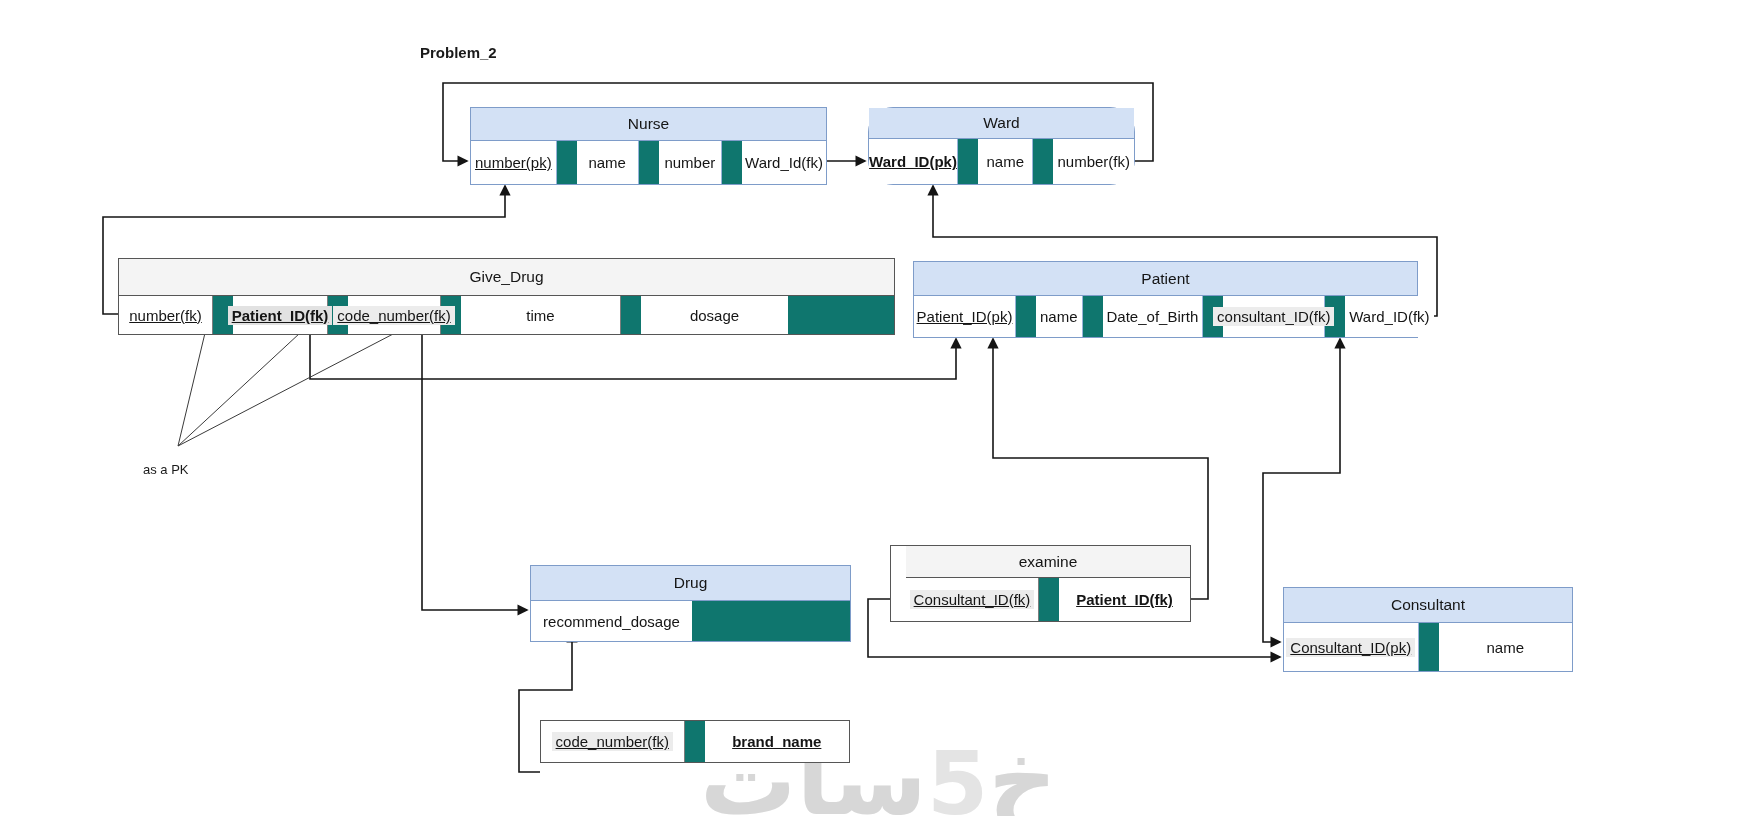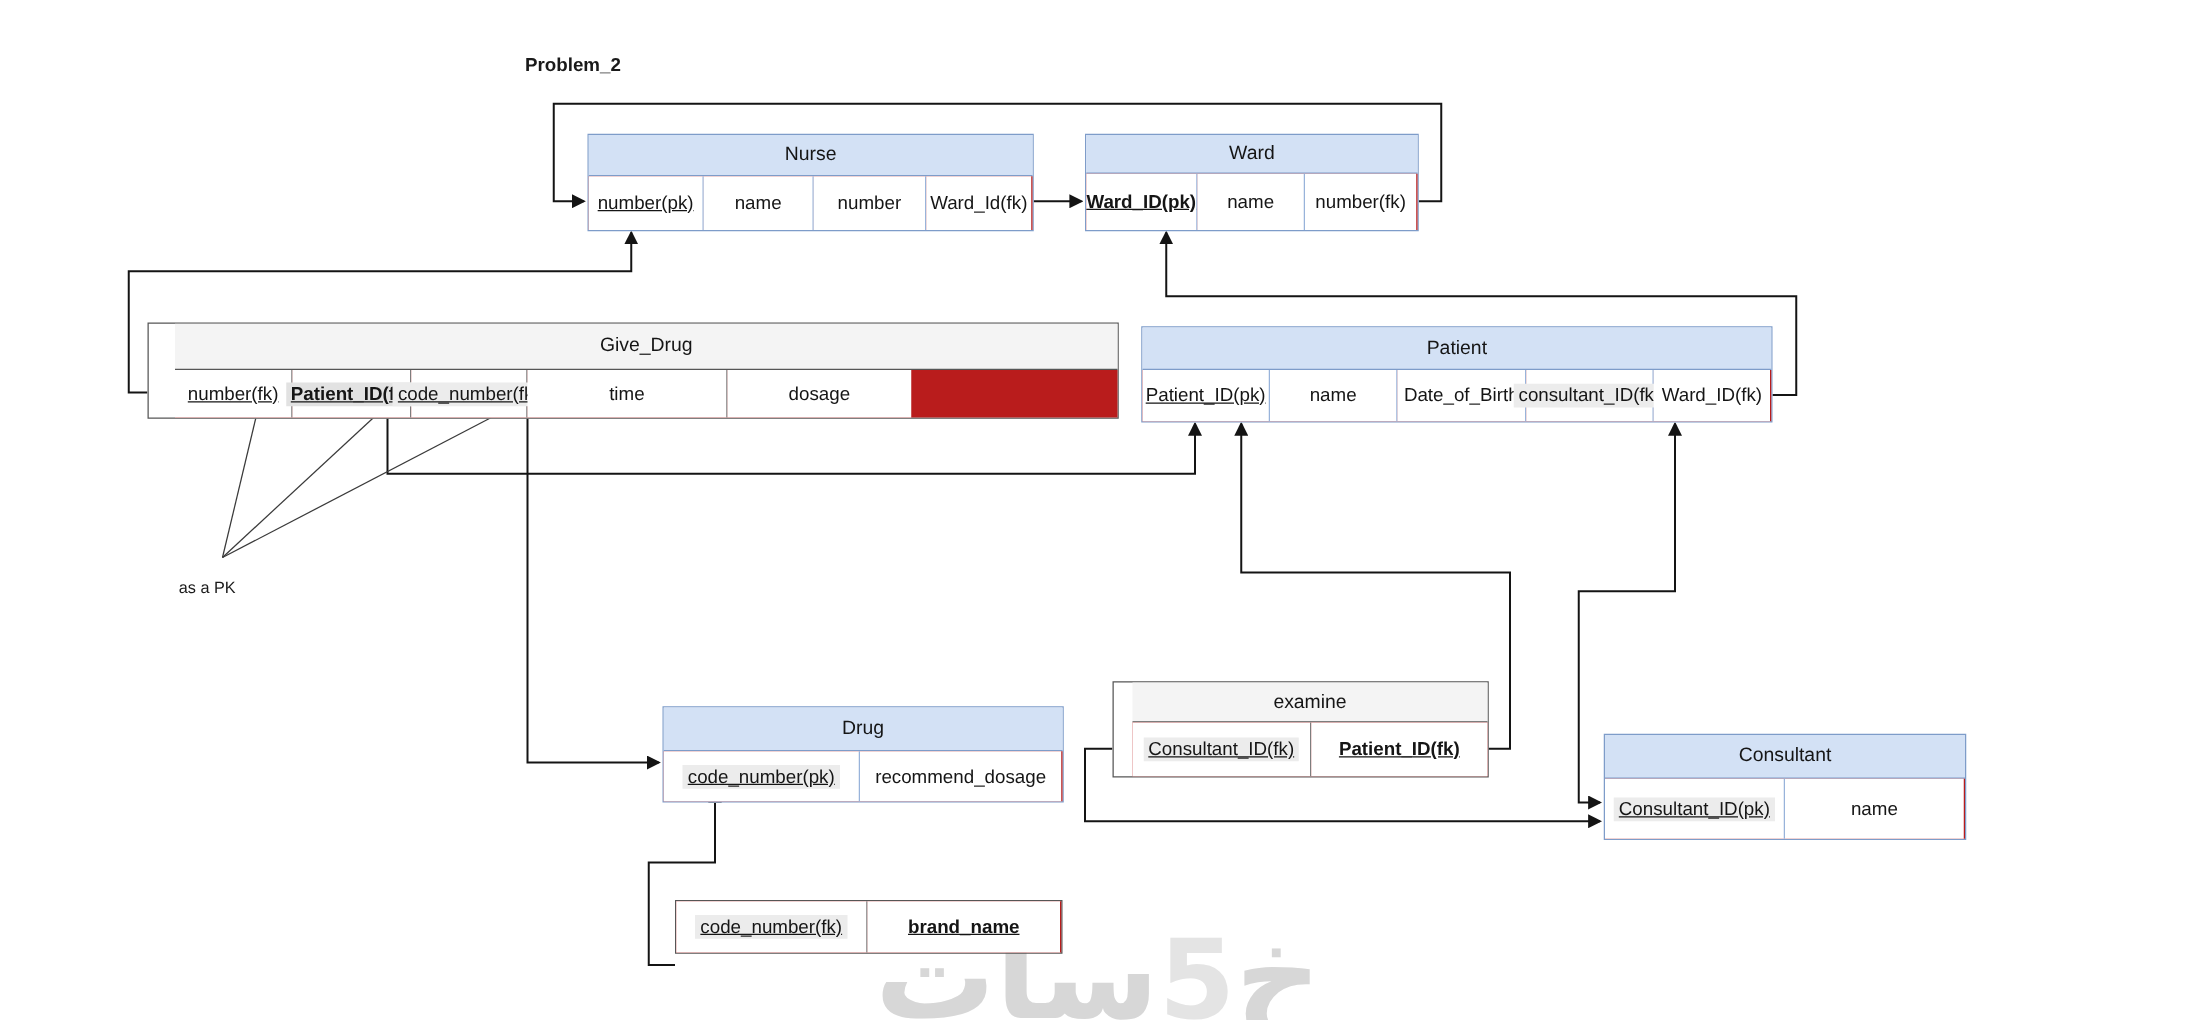--- a/index.html
+++ b/index.html
@@ -11,21 +11,21 @@
     position:absolute;font-size:15px;font-weight:bold;color:#1a1a1a;z-index:3;
   }
   #connectors{position:absolute;left:0;top:0;z-index:1;}
   .rel{fill:none;stroke:#141414;stroke-width:1.6px;}
   .thin{fill:none;stroke:#3a3a3a;stroke-width:1px;}
   .tbl{position:absolute;z-index:2;box-sizing:border-box;background:#fff;}
   .tbl .thead{
     box-sizing:border-box;display:flex;align-items:center;justify-content:center;
     font-size:15.5px;color:#151515;
   }
-  .tbl .trow{display:flex;box-sizing:border-box;background:#b91c1c;}
+  .tbl .trow{display:flex;box-sizing:border-box;background:#0f766e;gap:20px;}
   .tbl .cell{
     box-sizing:border-box;display:flex;align-items:center;justify-content:center;
     font-size:15px;color:#151515;background:#fff;text-align:center;
   }
   
   .tbl.blue{border:1.6px solid #7e9cc9;}
   .tbl.blue .thead{background:#d3e1f5;border-bottom:1.4px solid #7e9cc9;}
   .tbl.blue .cell{border-right:1px solid #98b3da;}
   .tbl.blue .cell:last-child{border-right:none;}
   
@@ -96,35 +96,35 @@
           <span class="lbl">name</span>
         </div>
         <div class="cell" style="width: 90px; height: 43px;">
           <span class="lbl">number</span>
         </div>
         <div class="cell" style="width: 84px; height: 43px;">
           <span class="lbl">Ward_Id(fk)</span>
         </div>
       </div>
     </div>
-    <div class="tbl blue" style="left: 868px; top: 107px; width: 267px;">
+    <div class="tbl blue" style="left: 868px; top: 107px; width: 267px; border-radius: 25px;">
       <div class="thead" style="height: 31px;">Ward</div>
       <div class="trow">
         <div class="cell u b1" style="width: 89px; height: 45px;">
           <span class="lbl">Ward_ID(pk)</span>
         </div>
         <div class="cell" style="width: 86px; height: 45px;">
           <span class="lbl">name</span>
         </div>
         <div class="cell" style="width: 89px; height: 45px;">
           <span class="lbl">number(fk)</span>
         </div>
       </div>
     </div>
-    <div class="tbl gray" style="left: 118px; top: 258px; width: 777px; padding-left: 21px;">
+    <div class="tbl gray" style="left: 118px; top: 258px; width: 777px;">
       <div class="thead" style="height: 37px;">Give_Drug</div>
       <div class="trow">
         <div class="cell u" style="width: 94px; height: 38px;">
           <span class="lbl">number(fk)</span>
         </div>
         <div class="cell u hl2 b1" style="width: 95px; height: 38px;">
           <span class="lbl">Patient_ID(fk)</span>
         </div>
         <div class="cell u hl" style="width: 93px; height: 38px;">
           <span class="lbl">code_number(fk)</span>
@@ -153,23 +153,20 @@
           <span class="lbl">consultant_ID(fk)</span>
         </div>
         <div class="cell" style="width: 93px; height: 41px;">
           <span class="lbl">Ward_ID(fk)</span>
         </div>
       </div>
     </div>
     <div class="tbl blue" style="left: 530px; top: 565px; width: 321px;">
       <div class="thead" style="height: 35px;">Drug</div>
       <div class="trow">
-        <div class="cell u hl" style="width: 157px; height: 40px;">
-          <span class="lbl">code_number(pk)</span>
-        </div>
         <div class="cell" style="width: 161px; height: 40px;">
           <span class="lbl">recommend_dosage</span>
         </div>
       </div>
     </div>
     <div class="tbl gray" style="left: 890px; top: 545px; width: 301px; padding-left: 15px;">
       <div class="thead" style="height: 32px;">examine</div>
       <div class="trow">
         <div class="cell u hl" style="width: 150px; height: 43px;">
           <span class="lbl">Consultant_ID(fk)</span>

